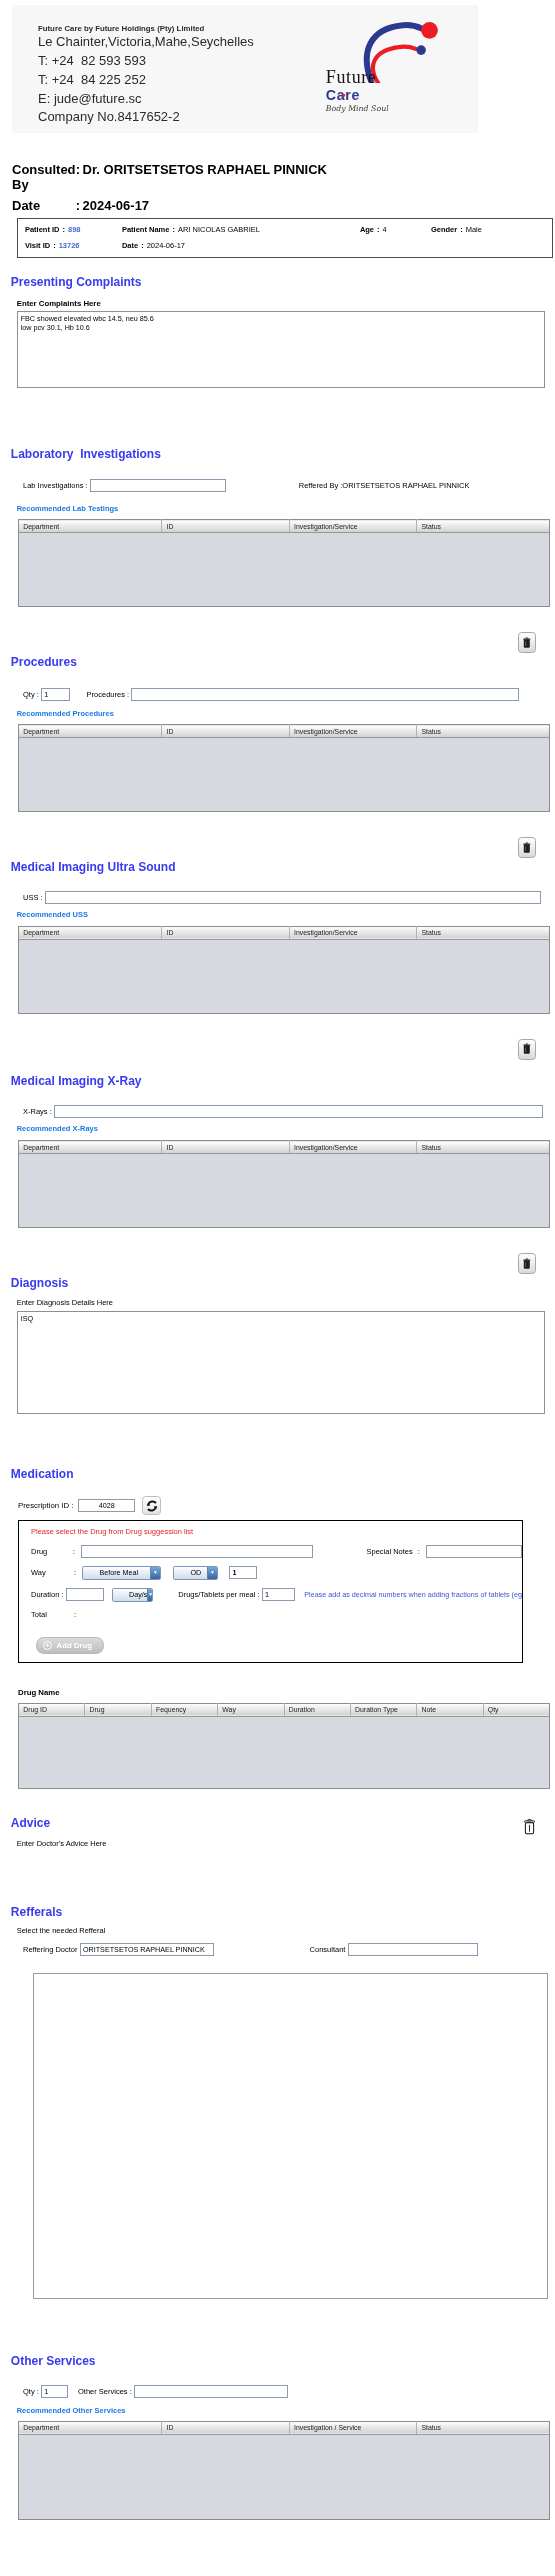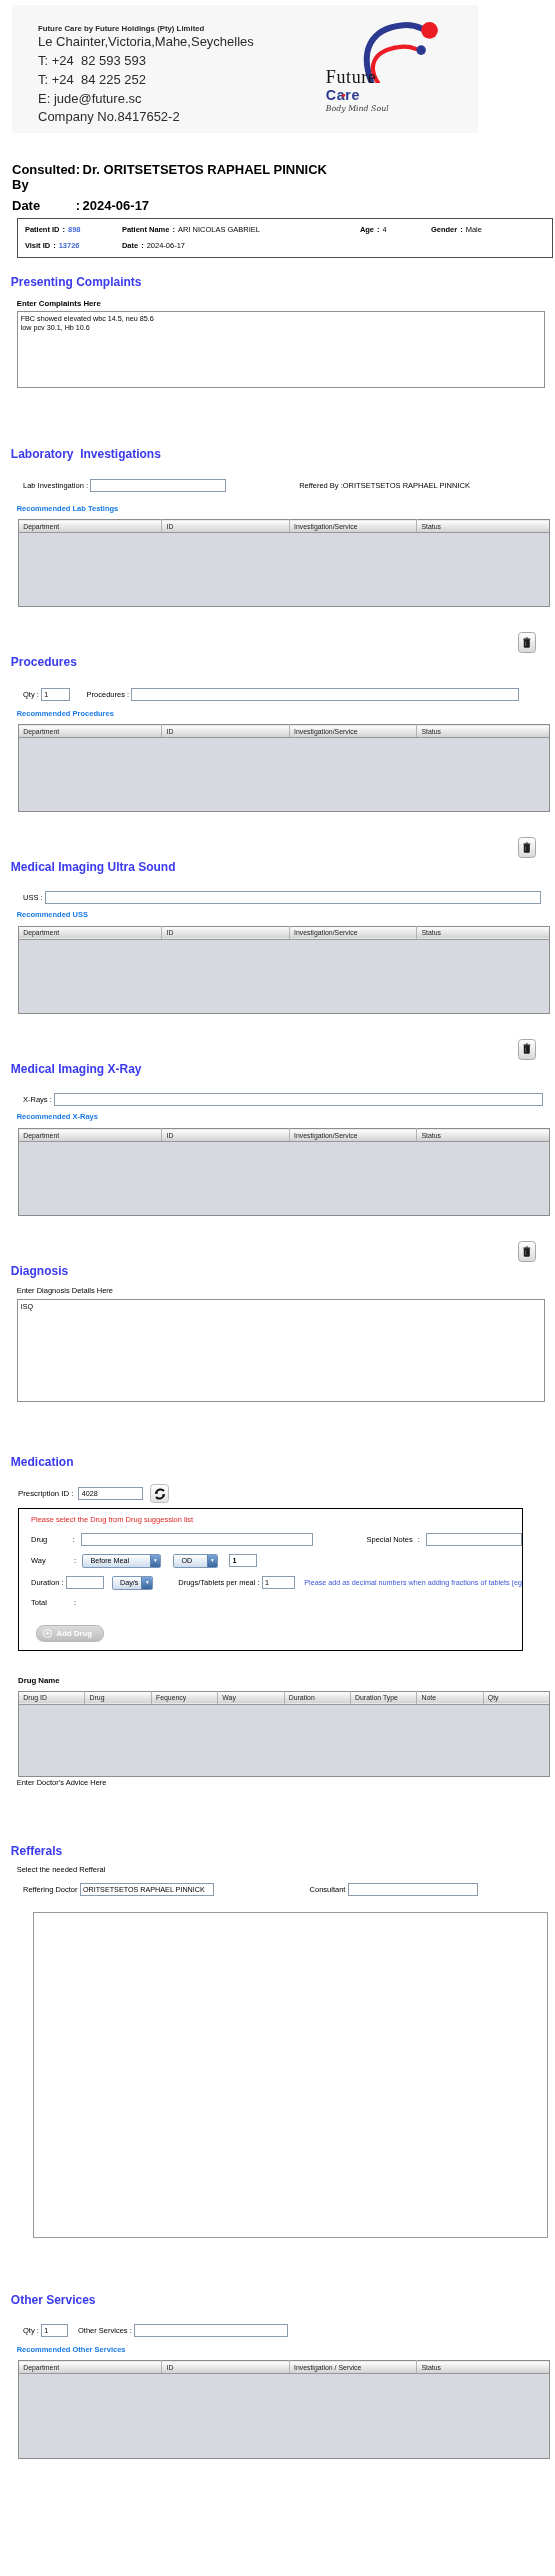--- a/index.html
+++ b/index.html
@@ -55,21 +55,21 @@
 
   
   .rx-row { display: flex; align-items: center; margin: 15.5px 0 0 18px; }
   .rx-label { font-weight: normal; font-size: 7.8px; margin-right: 4.8px; }
   .refresh-btn { margin-left: 7.2px; width: 19px; height: 19px; border: 0.6px solid #bdbdbd; border-radius: 3.6px; background: linear-gradient(#ffffff,#e3e3e3); display: inline-flex; align-items: center; justify-content: center; cursor: pointer; }
   .med-box { margin: 4.8px 0 0 18px; width: 505px; border: 1.2px solid #000; padding: 4.8px 0 8.4px 8.4px; overflow: hidden; }
   .warn-red { color: #e02424; font-size: 7.5px; margin: 1.2px 0 8.4px 3.6px; }
   .m-row { display: flex; align-items: center; margin: 0 0 8.4px 3.6px; }
   .m-label { width: 43px; font-size: 7.5px; }
   .m-colon { width: 8.4px; }
-  .select { display: inline-flex; align-items: center; height: 13.7px; border: 0.6px solid #7a97b8; border-radius: 1.8px; background: linear-gradient(#fdfeff, #cfdcec); font-size: 7.2px; padding-left: 7px; overflow: hidden; cursor: pointer; }
+  .select { display: inline-flex; align-items: center; height: 13.7px; border: 0.6px solid #7a97b8; border-radius: 1.8px; background: linear-gradient(#fdfeff, #cfdcec); font-size: 7.2px; padding-left: 16px; overflow: hidden; cursor: pointer; }
   .select .arrow { margin-left: auto; width: 10.8px; align-self: stretch; background: linear-gradient(#7aa7d8, #39659c); border-left: 0.6px solid #5c82ad; color: #fff; font-size: 4.8px; display: flex; align-items: center; justify-content: center; }
   .note-blue { color: #3a55d9; font-size: 7.2px; margin-left: 9.6px; white-space: nowrap; }
   .add-drug-btn { display: inline-flex; align-items: center; gap: 4.2px; margin: 9.6px 0 0 8.4px; border: 0.6px solid #b7b7b7; border-radius: 7.8px; background: linear-gradient(#dcdcdc, #bdbdbd); color: #fff; font-weight: bold; font-size: 7.8px; padding: 2.4px 10.8px 2.4px 6px; cursor: default; }
   .plus-circle { display: inline-flex; align-items: center; justify-content: center; width: 9.6px; height: 9.6px; border: 1.2px solid #fff; border-radius: 50%; font-size: 7.2px; line-height: 1; }
   .drug-list-label { font-weight: bold; font-size: 7.8px; margin: 25px 0 0 18px; }
   .dtable th { font-size: 6.9px; }
   .dc { width: 12.5%; }
 
   
   .advice-head { display: flex; justify-content: space-between; align-items: flex-start; margin-top: 27.5px; padding-right: 18px; }
@@ -141,21 +141,21 @@
       <div></div>
   </div>
 
   <h2 class="sec-title" style="margin-top:16.7px">Presenting Complaints</h2>
   <div class="sub-label bold" style="margin-top:9.6px">Enter Complaints Here</div>
   <textarea class="big-textarea" style="height: 77px;">FBC showed elevated wbc 14.5, neu 85.6
 low pcv 30.1, Hb 10.6</textarea>
 
   <h2 class="sec-title" style="margin-top:59px">Laboratory  Investigations</h2>
   <div class="field-row" style="margin-top:18px">
-    <label>Lab Investingation : </label>
+    <label>Lab Investigations : </label>
     <input type="text" style="width: 136px;" value="">
     <span style="margin-left:73px">Reffered By :  </span>
     <span>ORITSETSETOS RAPHAEL PINNICK</span>
   </div>
   <div class="link-title" style="margin-top:12px">Recommended Lab Testings</div>
   <table class="itable" style="margin-top:6px">
     <tbody>
         <tr>
       <th class="c1">Department</th>
       <th class="c2">ID</th>
@@ -233,21 +233,21 @@
     <span class="trash-btn">
       <svg width="9.6" height="12" viewBox="0 0 16 20">
           <rect x="3" y="4" width="10" height="14" rx="2" fill="#1c1c1c"></rect>
           <rect x="2" y="2.4" width="12" height="2" rx="1" fill="#1c1c1c"></rect>
           <rect x="6" y="0.8" width="4" height="1.8" rx="0.9" fill="#1c1c1c"></rect>
           <path d="M6.5,7 q-1,4 0,8" stroke="#9a9a9a" stroke-width="1" fill="none"></path>
         </svg>
     </span>
   </div>
 
-  <h2 class="sec-title" style="margin-top:2px">Medical Imaging X-Ray</h2>
+  <h2 class="sec-title" style="margin-top:14px">Medical Imaging X-Ray</h2>
   <div class="field-row" style="margin-top:16.7px">
     <label>X-Rays : </label>
     <input type="text" style="width: 489px;" value="">
   </div>
   <div class="link-title" style="margin-top:6px">Recommended X-Rays</div>
   <table class="itable" style="margin-top:7.2px">
     <tbody>
         <tr>
       <th class="c1">Department</th>
       <th class="c2">ID</th>
@@ -270,21 +270,21 @@
     </span>
   </div>
 
   <h2 class="sec-title" style="margin-top:1.2px">Diagnosis</h2>
   <div class="sub-label" style="margin-top:8.4px">Enter Diagnosis Details Here</div>
   <textarea class="big-textarea" style="height: 103px;">ISQ</textarea>
 
   <h2 class="sec-title" style="margin-top:53px">Medication</h2>
   <div class="rx-row">
     <span class="rx-label">Prescription ID :</span>
-    <input type="text" style="width: 65px;" value="4028">
+    <input type="text" style="width: 57px; text-align: center;" value="4028">
     <span class="refresh-btn">
       <svg width="12" height="12" viewBox="0 0 24 24">
         <path d="M20,6 A9,9 0 0 0 4.5,9.5" fill="none" stroke="#111" stroke-width="4"></path>
         <polygon points="1.5,12 8.5,11 4,5.5" fill="#111"></polygon>
         <path d="M4,18 A9,9 0 0 0 19.5,14.5" fill="none" stroke="#111" stroke-width="4"></path>
         <polygon points="22.5,12 15.5,13 20,18.5" fill="#111"></polygon>
       </svg>
     </span>
   </div>
 
@@ -350,20 +350,31 @@
       <th class="dc">Duration Type</th>
       <th class="dc">Note</th>
       <th class="dc">Qty</th>
     </tr>
     <tr>
           <td class="tbody-area" colspan="8" style="height:72px"></td>
         </tr>
   </tbody>
     </table>
 
+  <div class="advice-head">
+    <h2 class="sec-title">Advice</h2>
+    <span class="trash-btn plain">
+      <svg width="13" height="16" viewBox="0 0 22 27">
+        <rect x="4" y="6.5" width="14" height="18.5" rx="2.5" fill="#fff" stroke="#111" stroke-width="1.7"></rect>
+        <rect x="2.5" y="3" width="17" height="2.6" rx="1.2" fill="#fff" stroke="#111" stroke-width="1.5"></rect>
+        <rect x="8" y="0.9" width="6" height="2.2" rx="1" fill="#fff" stroke="#111" stroke-width="1.4"></rect>
+        <line x1="11" y1="10" x2="11" y2="21.5" stroke="#111" stroke-width="1.5"></line>
+      </svg>
+    </span>
+  </div>
   <div class="sub-label" style="margin-top:1.2px">Enter Doctor's Advice Here</div>
 
   <h2 class="sec-title" style="margin-top:57px">Refferals</h2>
   <div class="sub-label" style="margin-top:7.2px">Select the needed Refferal</div>
   <div class="ref-row">
     <label style="white-space:pre">Reffering Doctor </label>
     <input type="text" style="width: 134px;" value="ORITSETSETOS RAPHAEL PINNICK">
     <label style="margin-left:96px; white-space:pre">Consultant </label>
     <input type="text" style="width: 130px;" value="">
   </div>

